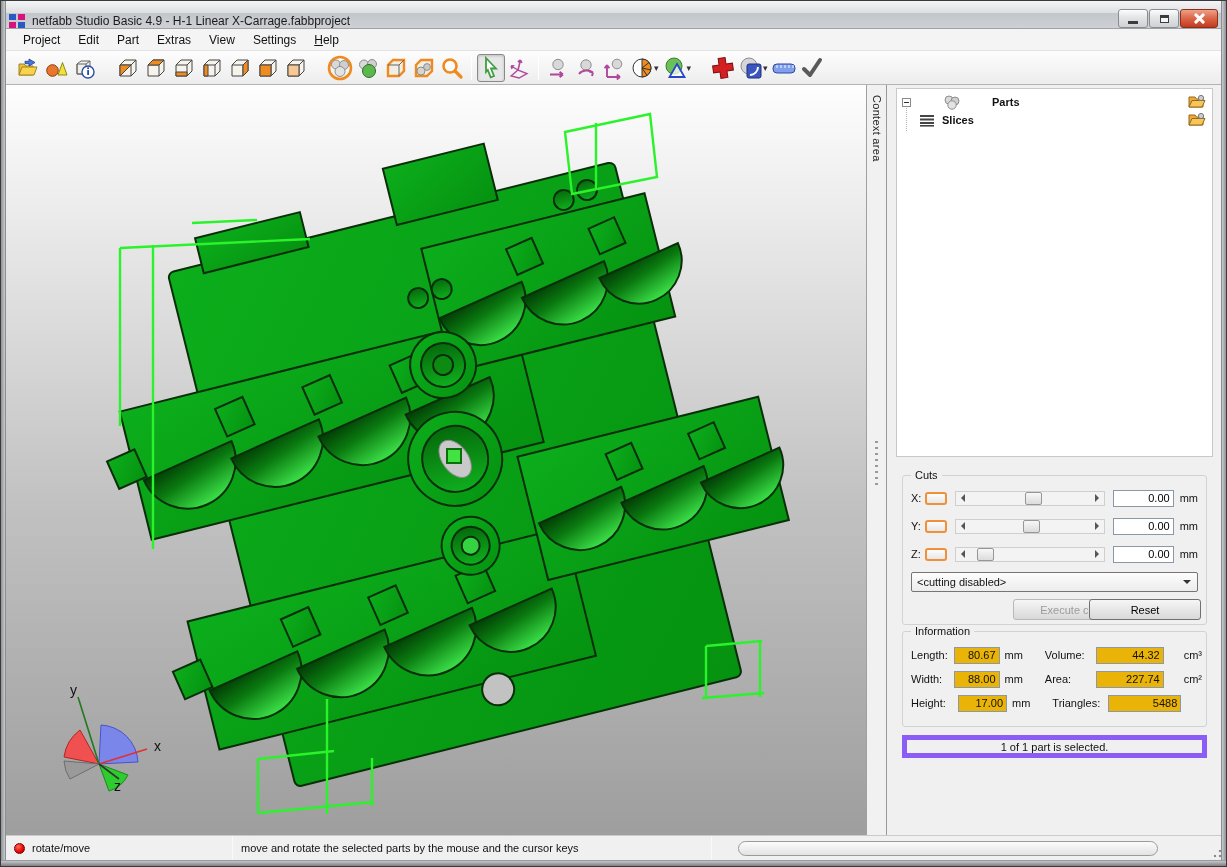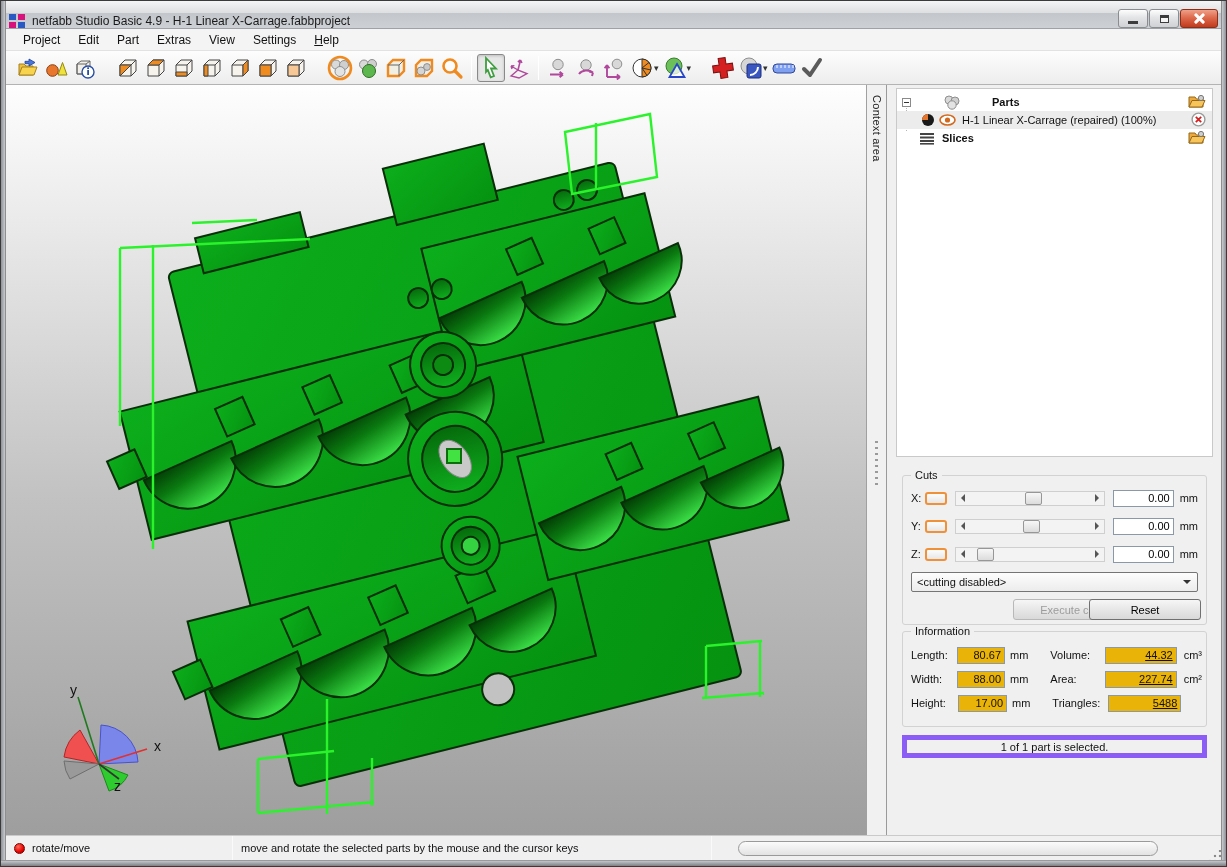--- a/index.html
+++ b/index.html
@@ -98,21 +98,21 @@
   .btn { position:absolute; top:123px; height:21px; border:1px solid #707070; border-radius:3px;
     background:linear-gradient(#f6f6f6,#e7e7e7 50%,#d9d9d9); font-size:11px; display:flex; align-items:center; justify-content:center; color:#000; }
   .btn.disabled { color:#9c9c9c; border-color:#b8b8b8;margin-left:44px; }
   .btn.exec { left:66px; width:112px; }
   .btn.reset { left:186px; width:112px; }
 
   .inforow { position:absolute; left:8px; right:4px; height:20px; display:flex; align-items:center; }
   .ilabel { font-size:11px; color:#111; }
   .ifield { height:17px; border:1px solid #8a98a8; background:#eab308; font-size:11px; display:flex;
     align-items:center; justify-content:flex-end; padding-right:3px; color:#111; }
-  .lf { width:49px; margin-right:5px; } .rf { width:73px; margin-right:7px;text-decoration:underline; }
+  .lf { width:49px; margin-right:5px; } .rf { width:73px; margin-right:20px; }
   .l-lab { width:47px; } .r-lab { width:56px; margin-left:22px; }
 
   .banner { position:absolute; left:14px; right:14px; top:650px; height:23px; border:5px solid #8b5cf6;
     background:#f0f0f0; display:flex; align-items:center; justify-content:center; font-size:11px; color:#111; }
 
   
   .statusbar { position:absolute; left:5px; right:5px; bottom:6px; height:25px; background:#f0f0f0;
     border-top:1px solid #cacaca; display:flex; align-items:center; font-size:11px; color:#111; }
   .sdot { width:11px; height:11px; border-radius:50%; margin:0 7px 0 8px;
     background:radial-gradient(circle at 35% 30%, #ff6a5a, #e80400 60%, #990000); border:1px solid #7d0000; }
@@ -521,35 +521,20 @@
               <circle cx="12" cy="7" r="4" fill="#cfcfcf" stroke="#8e8e8e"></circle>
               <circle cx="9" cy="11" r="4.2" fill="#e3e3e3" stroke="#8e8e8e"></circle>
             </svg>
           <span class="bold" style="margin-left:5px;" data-name="parts-label">Parts</span>
           <svg class="t-right" width="18" height="15" viewBox="0 0 18 15" data-name="load-part-folder-icon">
               <path d="M1 13 V3 h6 l1.5 2 H15 v8 Z" fill="#eda93c" stroke="#96681a"></path>
               <path d="M1 13 L4 6.5 h13 L14 13 Z" fill="#f7c55a" stroke="#96681a"></path>
               <circle cx="13" cy="4" r="2.6" fill="#cfcfcf" stroke="#777"></circle>
             </svg>
         </div>
-        <div class="trow hl" data-name="tree-item-part">
-          <svg width="14" height="14" viewBox="0 0 14 14" style="margin-left:24px;" data-name="part-status-icon">
-              <circle cx="7" cy="7" r="6" fill="#1a1a1a"></circle>
-              <path d="M7 7 L1 7 A6 6 0 0 1 7 1 Z" fill="#e8762c"></path>
-            </svg>
-          <svg width="17" height="12" viewBox="0 0 17 12" style="margin-left:4px;" data-name="visibility-eye-icon">
-              <ellipse cx="8.5" cy="6" rx="7.5" ry="5" fill="#fff" stroke="#d2691e" stroke-width="1.6"></ellipse>
-              <circle cx="8.5" cy="6" r="2.6" fill="#d2691e"></circle>
-            </svg>
-          <span style="margin-left:6px;" data-name="part-item-label">H-1 Linear X-Carrage (repaired) (100%)</span>
-          <svg class="t-right" width="15" height="15" viewBox="0 0 15 15" data-name="remove-part-icon">
-              <circle cx="7.5" cy="7.5" r="6.4" fill="#fff" stroke="#9a9a9a" stroke-width="1.4"></circle>
-              <path d="M4.8 4.8 L10.2 10.2 M10.2 4.8 L4.8 10.2" stroke="#d42020" stroke-width="1.8"></path>
-            </svg>
-        </div>
         <div class="trow" data-name="tree-node-slices">
           <svg width="16" height="13" viewBox="0 0 16 13" style="margin-left:22px;" data-name="slices-stack-icon">
               <rect x="1" y="1" width="14" height="2" fill="#444"></rect>
               <rect x="1" y="4.5" width="14" height="2" fill="#444"></rect>
               <rect x="1" y="8" width="14" height="2" fill="#444"></rect>
               <rect x="1" y="11" width="14" height="1.6" fill="#444"></rect>
             </svg>
           <span class="bold" style="margin-left:7px;" data-name="slices-label">Slices</span>
           <svg class="t-right" width="18" height="15" viewBox="0 0 18 15" data-name="load-slice-folder-icon">
               <path d="M1 13 V3 h6 l1.5 2 H15 v8 Z" fill="#eda93c" stroke="#96681a"></path>

